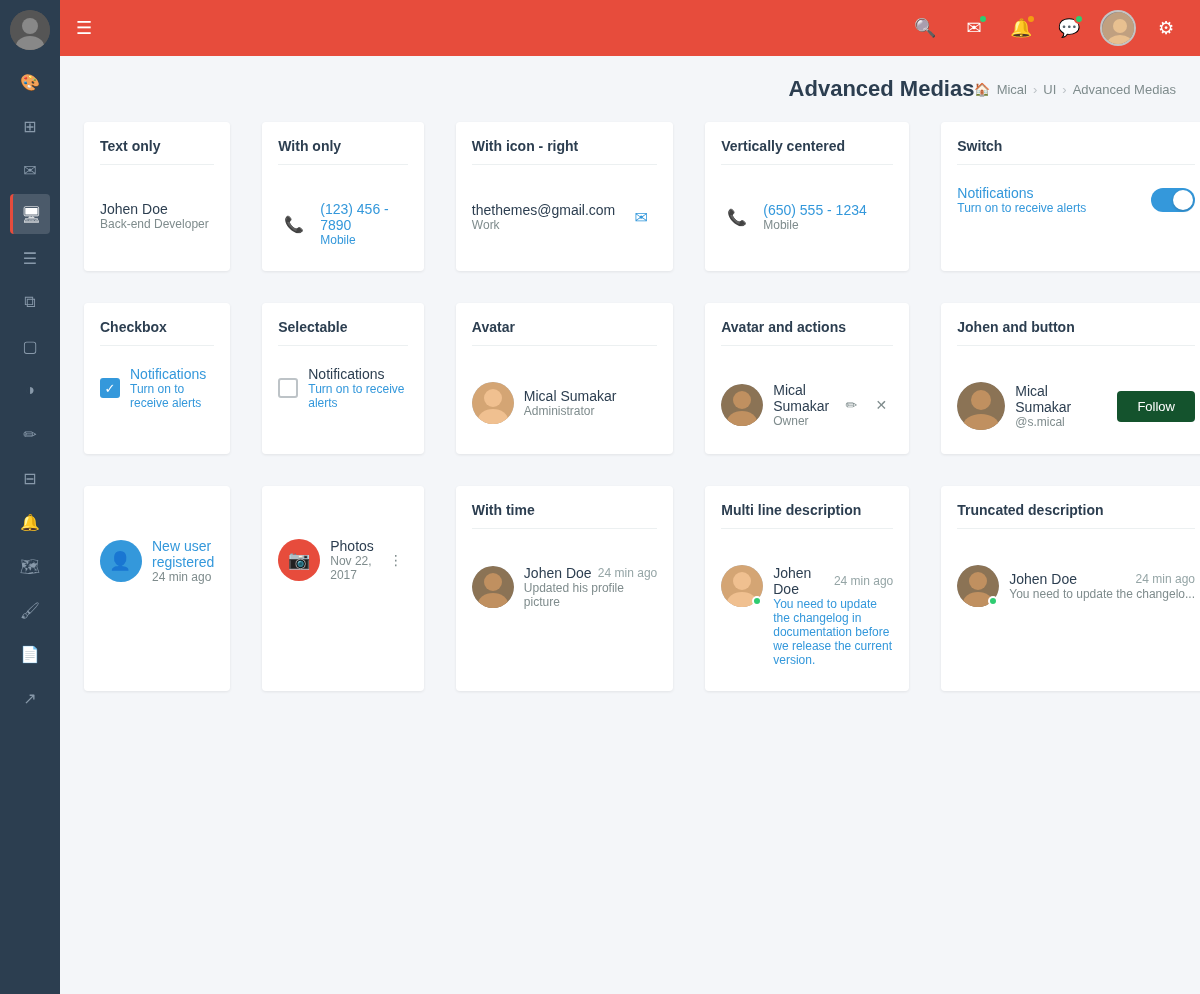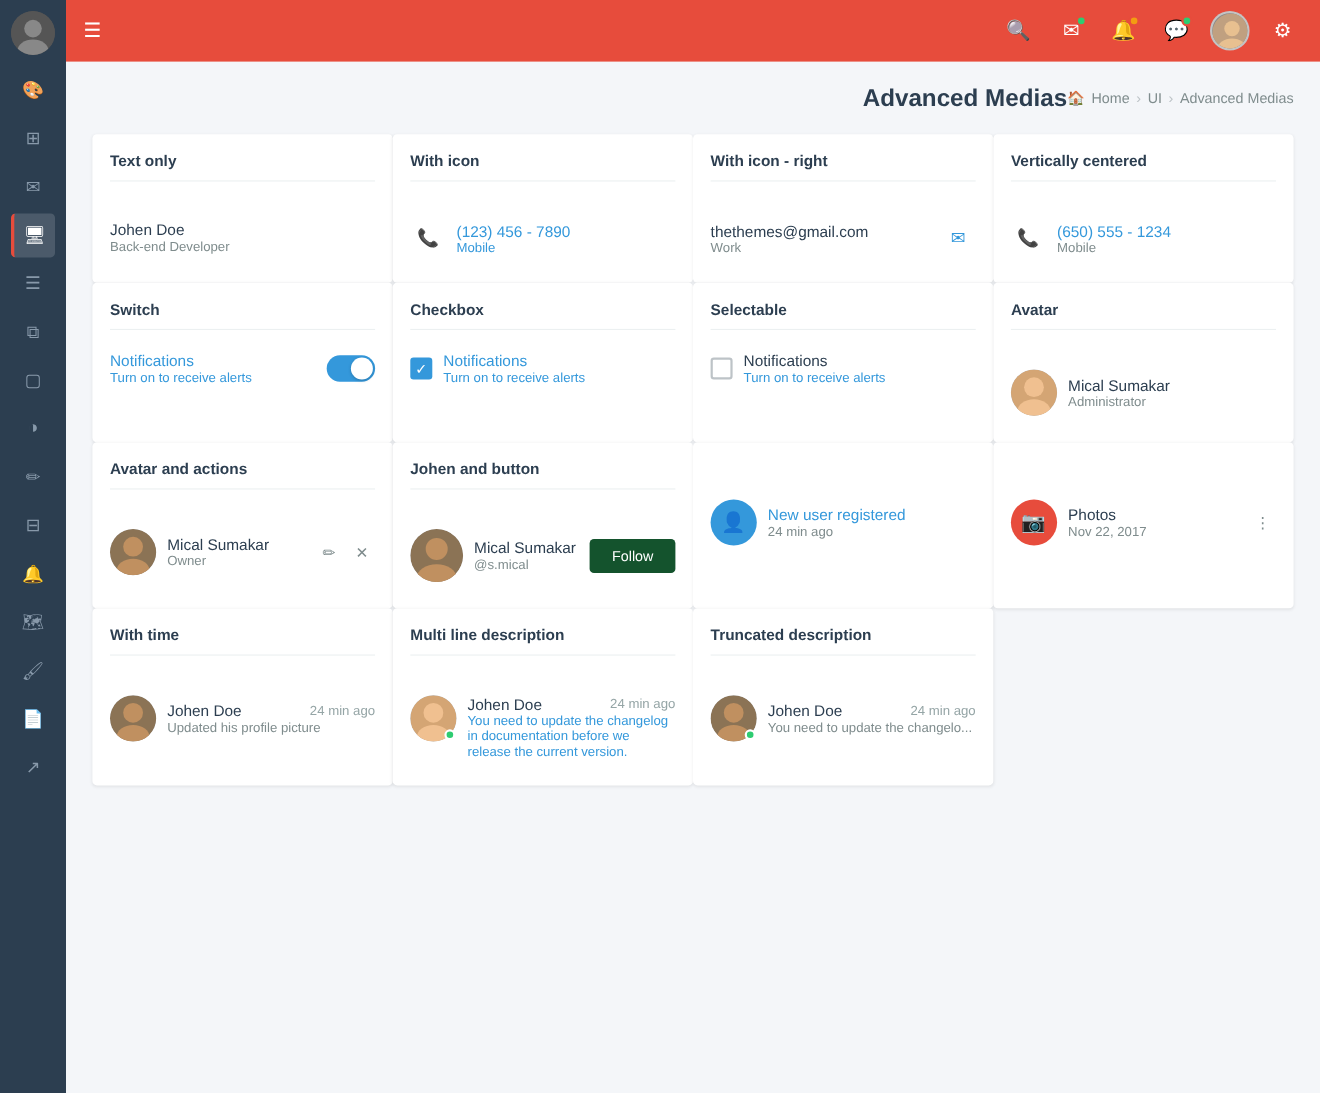--- a/index.html
+++ b/index.html
@@ -28,21 +28,21 @@
     .content { flex: 1; overflow-y: auto; padding: 20px 24px; }
 
     
     .page-header { display: flex; align-items: center; justify-content: flex-end; margin-bottom: 20px; }
     .page-title { font-size: 22px; font-weight: 600; color: #2c3e50; }
     .breadcrumb { display: flex; align-items: center; gap: 6px; font-size: 13px; color: #7f8c8d; }
     .breadcrumb-sep { color: #bdc3c7; }
     .breadcrumb a { color: #7f8c8d; text-decoration: none; }
 
     
-    .grid { display: grid; grid-template-columns: repeat(4, 1fr); gap: 0; }
+    .grid { display: grid; grid-template-columns: repeat(5, 1fr); gap: 32px; }
 
     
     .card { background: #fff; border-radius: 4px; padding: 16px; box-shadow: 0 1px 3px rgba(0,0,0,0.08); }
     .card-title { font-size: 14px; font-weight: 600; color: #2c3e50; margin-bottom: 12px; padding-bottom: 10px; border-bottom: 1px solid #ecf0f1; }
 
     
     .media { display: flex; align-items: center; gap: 10px; padding: 8px 0; margin-top: 28px; }
     .media-icon { width: 32px; height: 32px; display: flex; align-items: center; justify-content: center; color: #3498db; font-size: 16px; flex-shrink: 0; }
     .media-body { flex: 1; }
     .media-title { font-size: 14px; color: #2c3e50; font-weight: 500; }
@@ -146,42 +146,42 @@
     </div>
     <div class="navbar-icon">⚙</div>
   </div>
 
   <div class="content">
 
     <div class="page-header">
       <h1 class="page-title">Advanced Medias</h1>
       <div class="breadcrumb">
         <span>🏠</span>
-        <a href="#">Home</a>
+        <a href="#">Mical</a>
         <span class="breadcrumb-sep">›</span>
         <a href="#">UI</a>
         <span class="breadcrumb-sep">›</span>
         <span>Advanced Medias</span>
       </div>
     </div>
 
     <div class="grid">
 
       <div class="card">
         <div class="card-title">Text only</div>
         <div class="media">
           <div class="media-body">
             <div class="media-title">Johen Doe</div>
             <div class="media-subtitle">Back-end Developer</div>
           </div>
         </div>
       </div>
 
       <div class="card">
-        <div class="card-title">With icon</div>
+        <div class="card-title">With only</div>
         <div class="media">
           <div class="media-icon">📞</div>
           <div class="media-body">
             <div class="media-title blue" style="color:#3498db">(123) 456 - 7890</div>
             <div class="media-subtitle blue">Mobile</div>
           </div>
         </div>
       </div>
 
       <div class="card">

